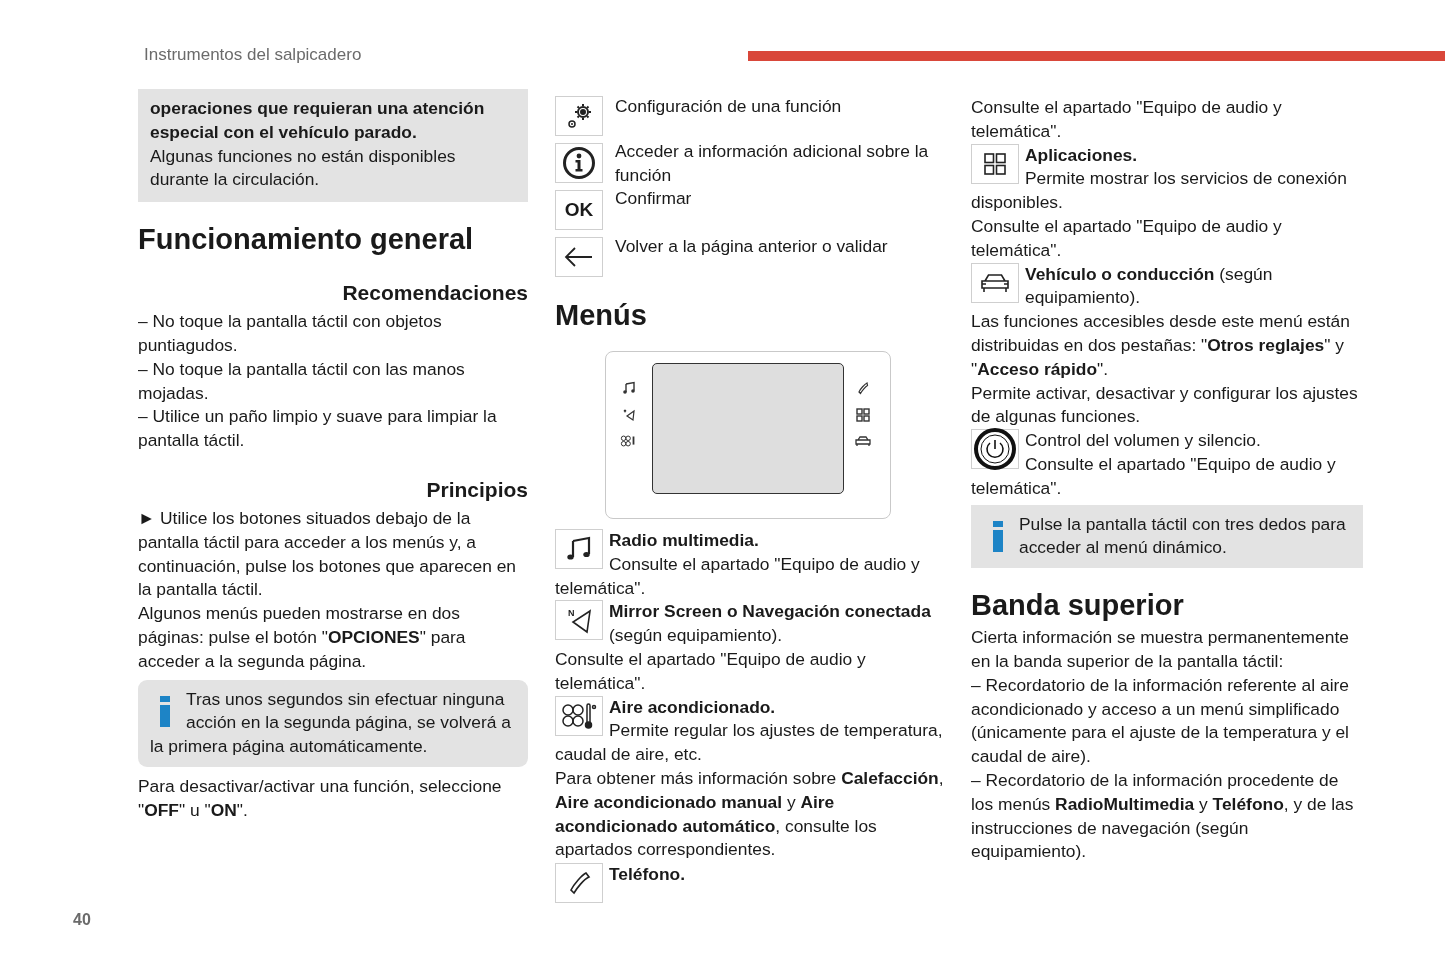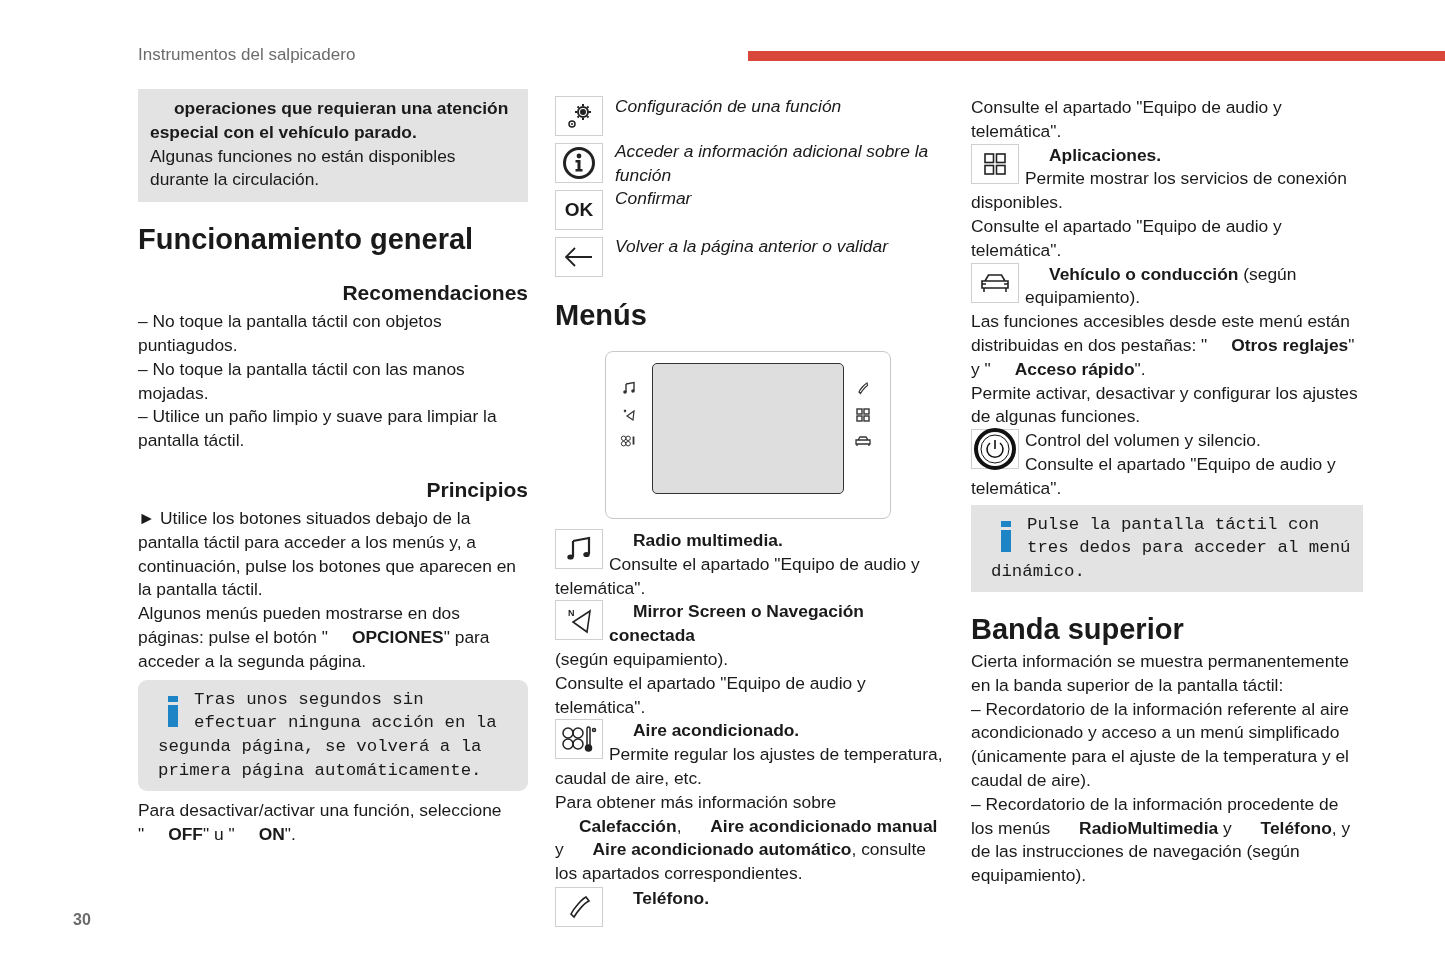--- a/index.html
+++ b/index.html
@@ -1,61 +1,61 @@
 <!DOCTYPE html>
 <html><head>
 <meta charset="utf-8">
 <style>
   * { box-sizing: border-box; margin: 0; padding: 0; }
   html, body { width: 1445px; height: 963px; background: #ffffff; overflow: hidden; }
   body { position: relative; font-family: "Liberation Sans", sans-serif; color: #1a1a1a; }
 
-  .running-head { position: absolute; left: 138px; top: 45px; font-size: 17px; color: #6b6b6b; }
+  .running-head { position: absolute; left: 144px; top: 45px; font-size: 17px; color: #6b6b6b; }
   .red-bar { position: absolute; left: 748px; top: 51px; width: 697px; height: 10px; background: #d9473a; }
   .page-number { position: absolute; left: 73px; top: 911px; font-size: 16px; font-weight: bold; color: #6b6b6b; }
 
   .col { position: absolute; top: 89px; font-size: 17.4px; line-height: 23.8px; }
   .col1 { left: 138px; width: 390px; }
   .col2 { left: 555px; width: 392px; }
   .col3 { left: 971px; width: 392px; }
 
   .graybox { background: #e3e3e3; padding: 8px 12px 10px 12px; }
   .warn-box { margin-bottom: 20px; }
   h1 { font-size: 29px; font-weight: bold; line-height: 34px; margin: 0 0 24px 0; }
   h2 { font-size: 21px; font-weight: bold; line-height: 26px; margin: 0 0 4px 0; text-align: right; }
-  b { font-weight: bold; margin-left: 24px; }
+  b { font-weight: bold; }
   p { margin: 0; }
   .mt-sec { margin-top: 24px; }
 
-  .info-box { position: relative; padding: 8px 12px 8px 20px; font-family: Liberation Mono, monospace; }
+  .info-box { position: relative; padding: 8px 12px 8px 12px; }
   .info-icon { float: left; width: 12px; height: 34px; margin: 8px 14px 0 10px; position: relative; }
   .info-icon .dot { position: absolute; left: 0; top: 0; width: 10px; height: 6px; background: #1d84c6; }
   .info-icon .stem { position: absolute; left: 0; top: 9px; width: 10px; height: 22px; background: #1d84c6; }
 
   .icon-row { position: relative; min-height: 47px; }
   .icon-box { float: left; width: 48px; height: 40px; border: 1px solid #cfcfcf; background: #fff;
               display: flex; align-items: center; justify-content: center; margin-right: 6px; }
   .icon-box svg { display: block; }
   .ok-glyph { font-size: 19px; font-weight: bold; }
 
   .func-list { position: relative; }
   .func-item { display: flex; height: 47px; }
   .func-item .icon-box { float: none; flex: 0 0 48px; }
-  .func-item .label { padding-left: 6px; line-height: 23.8px; margin-top: 0; font-style: italic; }
+  .func-item .label { padding-left: 6px; line-height: 23.8px; margin-top: 0; }
 
   .screen-figure { width: 286px; height: 168px; margin: 19px 0 10px 50px; border: 1.5px solid #c9c9c9; border-radius: 8px; position: relative; background: #fff; }
   .screen-figure .display { position: absolute; left: 46px; top: 11px; width: 192px; height: 131px; background: #dedede; border: 1.5px solid #333; border-radius: 5px; }
   .screen-figure .side-icon { position: absolute; width: 18px; height: 18px; display: flex; align-items: center; justify-content: center; }
 </style>
 </head>
 <body>
 
 <div class="running-head">Instrumentos del salpicadero</div>
 <div class="red-bar"></div>
-<div class="page-number">30</div>
+<div class="page-number">40</div>
 
 <div class="col col1">
   <div class="graybox warn-box">
     <p><b>operaciones que requieran una atención especial con el vehículo parado.</b></p>
     <p>Algunas funciones no están disponibles durante la circulación.</p>
   </div>
 
   <h1>Funcionamiento general</h1>
 
   <h2>Recomendaciones</h2>

